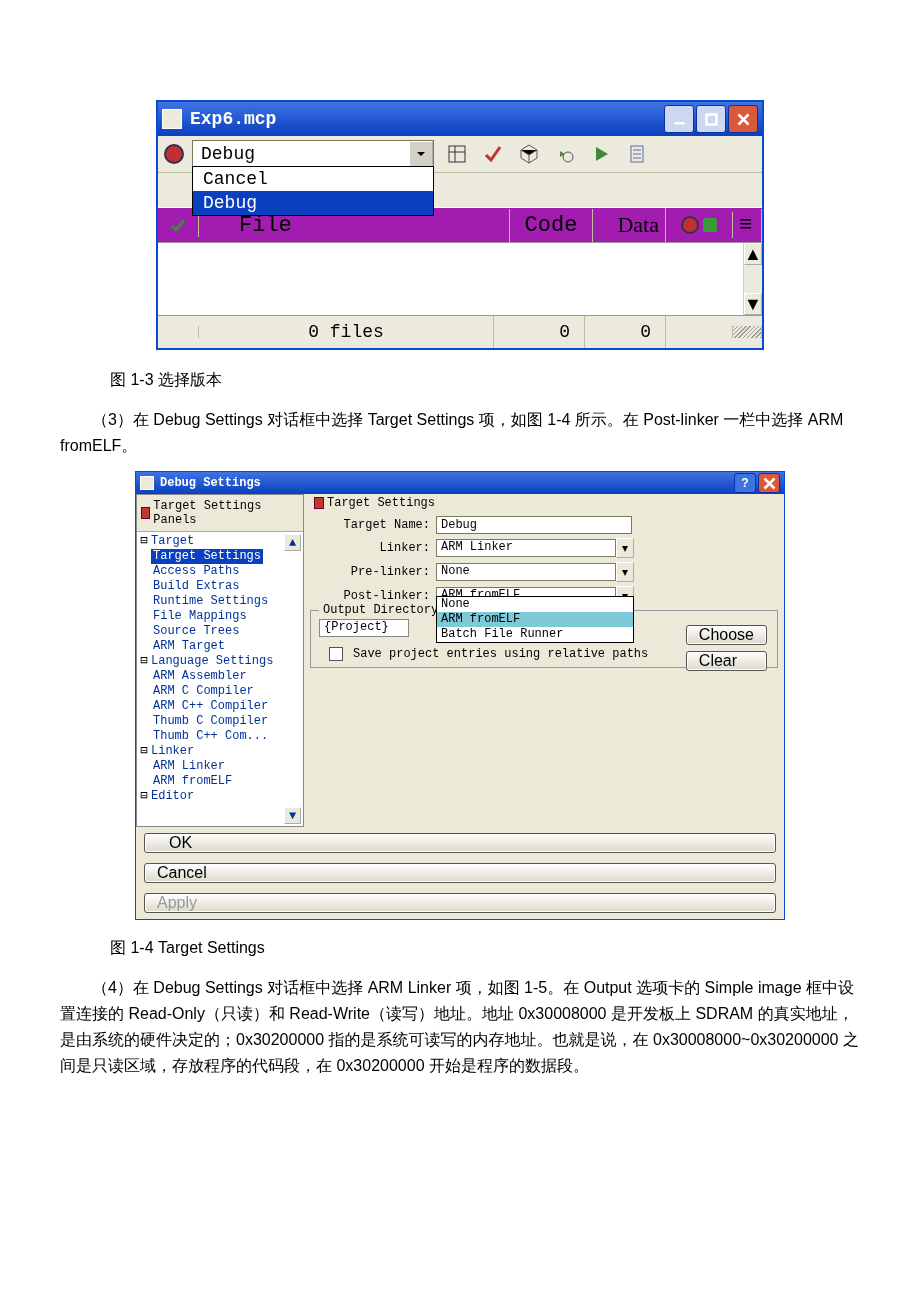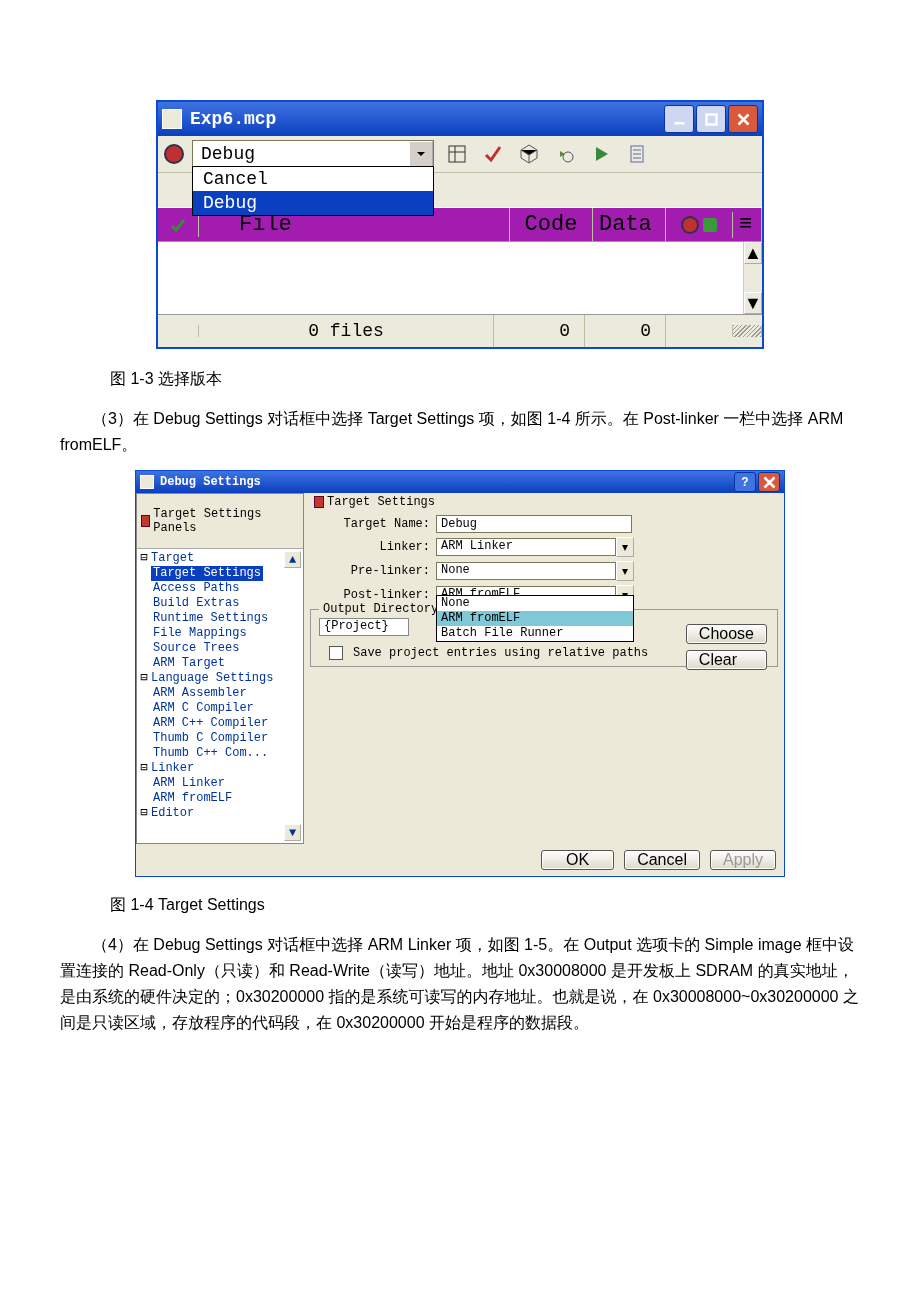--- a/index.html
+++ b/index.html
@@ -64,21 +64,21 @@
   .extra-bar { height:34px; background:#eceadd;}
   .hdrrow {
     display:flex; align-items:center; background:#a21caf;
     border-top:1px solid #fff; border-bottom:1px solid #999;
     font-family:"Courier New",monospace; font-size:22px;
   }
   .hdrcell { padding:4px 6px; border-right:1px solid #bdbda0;}
   .hdrcell.c1{width:28px; display:flex;justify-content:center;}
   .hdrcell.c2{flex:1; padding-left:40px;}
   .hdrcell.c3{width:70px;text-align:center;}
-  .hdrcell.c4{width:60px;text-align:left;}
+  .hdrcell.c4{width:60px;text-align:right;font-family:Liberation Serif, serif;}
   .hdrcell.c5{width:54px; display:flex; gap:4px; align-items:center; justify-content:center;}
   .hdrcell.c6{width:16px;}
   .redblob{width:14px;height:14px;background:#c03030;border-radius:50%;border:2px solid #303050;}
   .greenblob{width:14px;height:14px;background:#3a9a3a;border-radius:2px;}
   .filearea { height:72px; background:#fff; display:flex;}
   .filearea .fa-main{flex:1; border-right:1px solid #ccc;}
   .filearea .fa-scroll{width:18px; background:#eceadd; display:flex; flex-direction:column;}
   .fa-scroll .sbtn{height:20px;border:1px outset #fff; display:flex;align-items:center;justify-content:center;}
   .footerrow1 {
     display:flex; align-items:center; background:#eceadd;
@@ -113,21 +113,21 @@
   .titlebar2 .win-btns .win-btn{width:20px;height:18px;}
   .panelrow { display:flex; }
   .leftpanel {
     width:168px; border:1px solid #888; background:#fff;
     margin:0; box-sizing:border-box;
     font-family:"Courier New",monospace; font-size:12px;
     color:#003399;
     position:relative;
   }
   .lp-title {
-    background:#ece9d8; padding:13px 4px; border-bottom:1px solid #aaa;
+    background:#ece9d8; padding:4px 4px; border-bottom:1px solid #aaa;
     color:#000; display:flex; align-items:center; gap:3px;
   }
   .lp-title .sq{width:8px;height:10px;background:#c0392b;border:1px solid #603;}
   .tree { padding:2px 0 2px 2px; height:290px; overflow:hidden; position:relative;}
   .node { display:flex; align-items:center; height:15px; line-height:15px; white-space:nowrap;}
   .twisty{width:10px;text-align:center;color:#000;}
   .node.lvl1{padding-left:12px;}
   .node.sel span.lbl{background:#0a3fbf;color:#fff;}
   .lbl{padding:0 2px;}
   .lp-scrollarrow{position:absolute; right:2px; width:15px;height:15px;border:1px outset #fff;background:#ece9d8;display:flex;align-items:center;justify-content:center;}
@@ -160,21 +160,21 @@
   .btnwin {
     border:1px solid #555; background:linear-gradient(#fff,#dcd9c8);
     height:20px; padding:0 12px; font-family:"Tahoma",Arial; font-size:16px;
     display:inline-flex; align-items:center; border-radius:3px; box-shadow:0 0 0 1px #fff inset;
   }
   .sidebtns {position:absolute; right:10px; top:14px; display:flex; flex-direction:column; gap:6px;}
   .chkline{display:flex;align-items:center;gap:10px;font-family:"Courier New",monospace;margin-top:10px;margin-left:10px;}
   .chkbox{width:12px;height:12px;border:1px solid #555;background:#fff;}
   .btnbar1 { display:flex; gap:6px; justify-content:flex-start; padding:6px 6px; border-top:1px solid #bbb; border-bottom:1px solid #bbb; margin-top:18px;}
   .btnbar1 .spacer{flex:1;}
-  .btnbar2 { display:flex; gap:10px; justify-content:flex-end; padding:6px 8px;}
+  .btnbar2 { display:flex; gap:10px; justify-content:flex-end; padding:6px 8px;flex-direction:column;}
   .btnwin.disabled{color:#999;}
 </style>
 </head>
 <body>
 
 <div class="figure">
  <div class="win1">
    <div class="titlebar1">
      <span class="ticon"></span>
      <span class="tname">Exp6.mcp</span>

